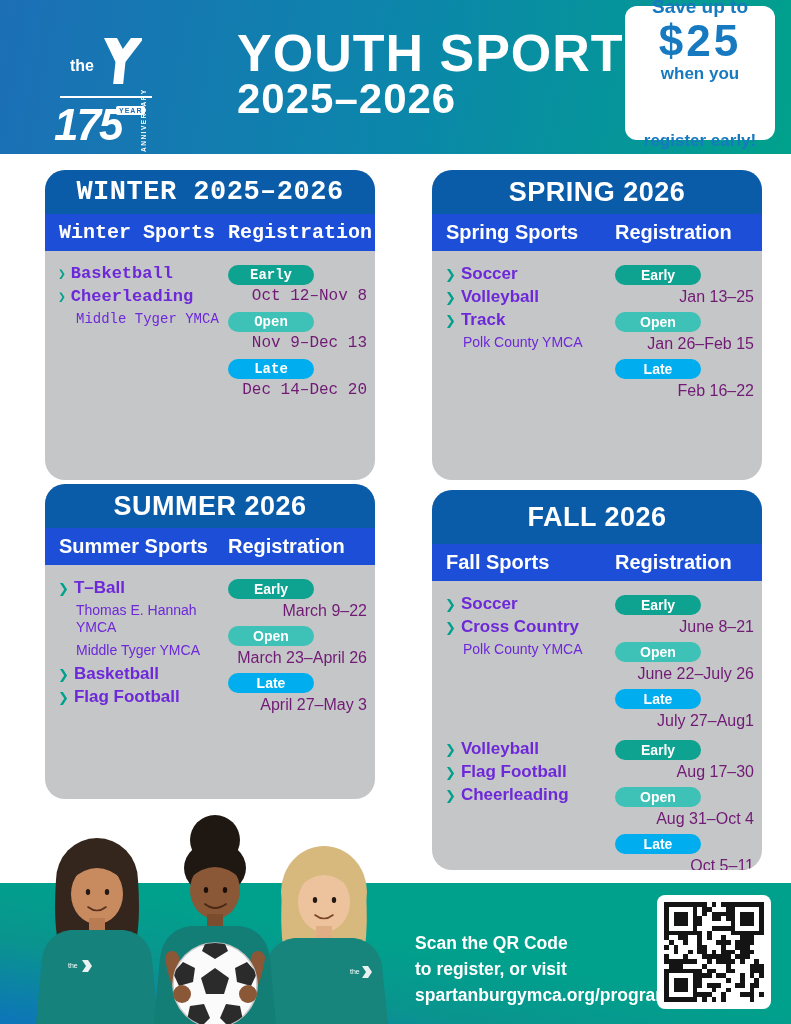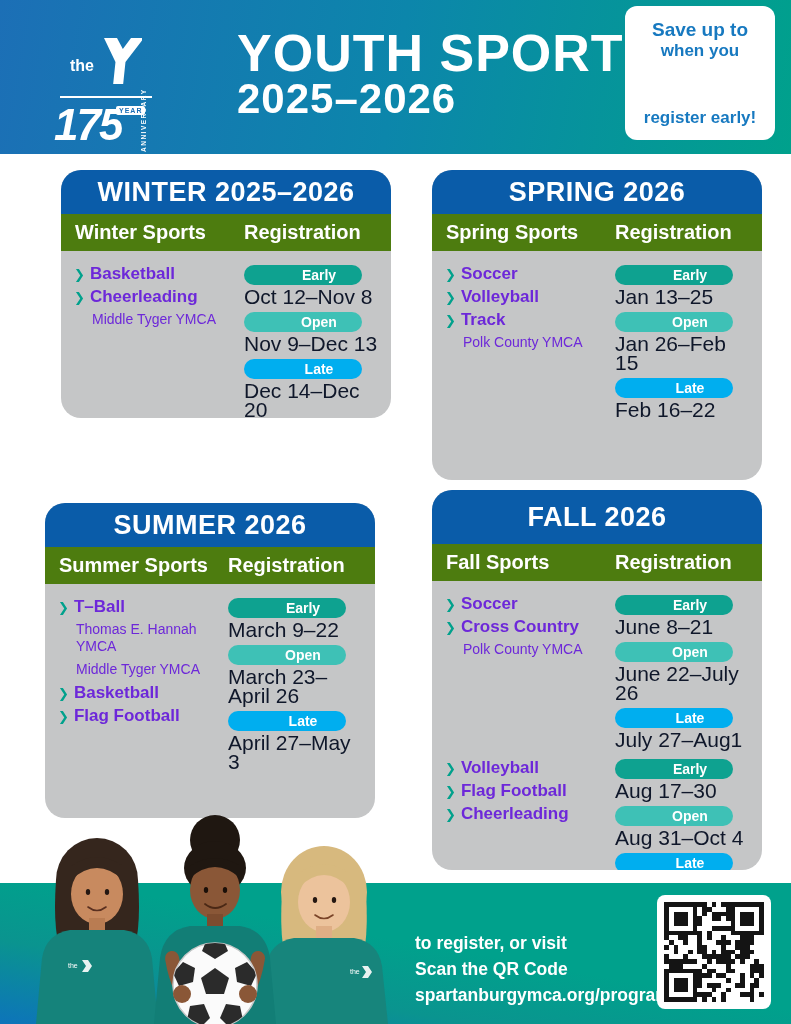--- a/index.html
+++ b/index.html
@@ -29,42 +29,42 @@
   .promo{
     position:absolute;right:16px;top:6px;width:150px;height:134px;background:#fff;border-radius:12px;
     text-align:center;color:#1779c0;display:flex;flex-direction:column;justify-content:center;
   }
   .promo .p1{font-size:19px;font-weight:bold;line-height:22px;}
   .promo .amt{font-size:44px;font-weight:bold;letter-spacing:3px;line-height:46px;}
   .promo .p2{font-size:17px;font-weight:bold;line-height:19px;}
   .promo .p3{font-size:17px;font-weight:bold;line-height:20px;margin-top:48px;}
   
   .card{position:absolute;width:330px;border-radius:20px;overflow:hidden;background:#c5c6c7;}
-  .card-winter{left:61px;top:170px;height:248px;}
+  .card-winter{left:45px;top:170px;height:310px;font-family:Liberation Mono, monospace;}
   .card-spring{left:432px;top:170px;height:310px;}
-  .card-summer{left:45px;top:503px;height:315px;}
+  .card-summer{left:45px;top:484px;height:315px;}
   .card-fall{left:432px;top:490px;height:380px;}
   .card-title{background:#0a5ca9;color:#fff;font-weight:bold;font-size:27px;text-align:center;
     height:44px;line-height:44px;letter-spacing:0.5px;}
   .card-fall .card-title{height:54px;line-height:54px;}
-  .card-cols{display:flex;background:#4d7c0f;color:#fff;font-weight:bold;font-size:20px;height:37px;
+  .card-cols{display:flex;background:#1d4ed8;color:#fff;font-weight:bold;font-size:20px;height:37px;
     align-items:center;}
   .col-sports{width:169px;padding-left:14px;}
   .col-reg{flex:1;}
   .card-body{padding:14px 8px 0 13px;}
   .group{display:flex;margin-bottom:4px;}
   .sports{width:170px;}
   .periods{flex:1;}
   .sport{display:flex;align-items:baseline;margin-bottom:6px;}
   .chev{color:#00a18c;font-size:13px;font-weight:bold;margin-right:5px;flex:0 0 auto;}
   .sport-label{font-size:17px;font-weight:bold;color:#6d28d9;line-height:17px;}
   .location{font-size:14px;color:#6d28d9;padding-left:18px;line-height:17px;margin-bottom:6px;}
   .pill{width:86px;height:20px;line-height:20px;border-radius:12px;color:#fff;font-weight:bold;
-    font-size:14px;text-align:center;margin-bottom:2px;padding-left:32px;}
-  .dates{font-size:21px;color:#0f172a;line-height:19px;margin-bottom:6px;}
+    font-size:14px;text-align:center;margin-bottom:2px;}
+  .dates{font-size:16px;color:#701a75;line-height:19px;margin-bottom:6px;text-align:right;}
   
   .footer-band{position:absolute;left:0;top:883px;width:791px;height:141px;
     background:linear-gradient(to top right,#0d74ba 0%,#0a948f 30%,#00a18c 55%);}
   .footer-text{position:absolute;left:415px;top:930px;color:#fff;font-weight:bold;font-size:17.5px;
     line-height:26px;}
   .qr-box{position:absolute;right:20px;top:895px;width:114px;height:114px;background:#fff;
     border-radius:8px;display:flex;align-items:center;justify-content:center;}
   .kids{position:absolute;left:2px;top:808px;}
 </style>
 </head>
@@ -88,20 +88,21 @@
         <span class="chip">YEAR</span>
         <span class="vert">ANNIVERSARY</span>
       </div>
     </div>
     <div class="hero-title">
       <div class="l1">YOUTH SPORTS</div>
       <div class="l2">2025–2026</div>
     </div>
     <div class="promo">
       <div class="p1">Save up to</div>
+      <div class="amt">$25</div>
       <div class="p2">when you</div>
       <div class="p3">register early!</div>
     </div>
   </header>
 
   <main id="cards">
       <section class="card card-winter">
     <div class="card-title">WINTER 2025–2026</div>
     <div class="card-cols">
       <div class="col-sports">Winter Sports</div>
@@ -344,22 +345,22 @@
             <polygon points="185,212 188,198 202,196 208,210 198,220"></polygon>
             <polygon points="241,212 238,198 224,196 218,210 228,220"></polygon>
           </g>
           <circle cx="180" cy="186" r="9" fill="#8a5737"></circle>
           <circle cx="246" cy="186" r="9" fill="#8a5737"></circle>
         </g>
       </g>
     </svg>
 
     <div class="footer-text">
+      <div>Scan the QR Code</div>
       <div>to register, or visit</div>
-      <div>Scan the QR Code</div>
       <div>spartanburgymca.org/programs</div>
     </div>
 
     <div class="qr-box">
       <svg id="qr" width="100" height="100" viewBox="0 0 21 21" shape-rendering="crispEdges">
           <rect x="0" y="0" width="1" height="1" fill="#141414"></rect>
           <rect x="1" y="0" width="1" height="1" fill="#141414"></rect>
           <rect x="2" y="0" width="1" height="1" fill="#141414"></rect>
           <rect x="3" y="0" width="1" height="1" fill="#141414"></rect>
           <rect x="4" y="0" width="1" height="1" fill="#141414"></rect>

